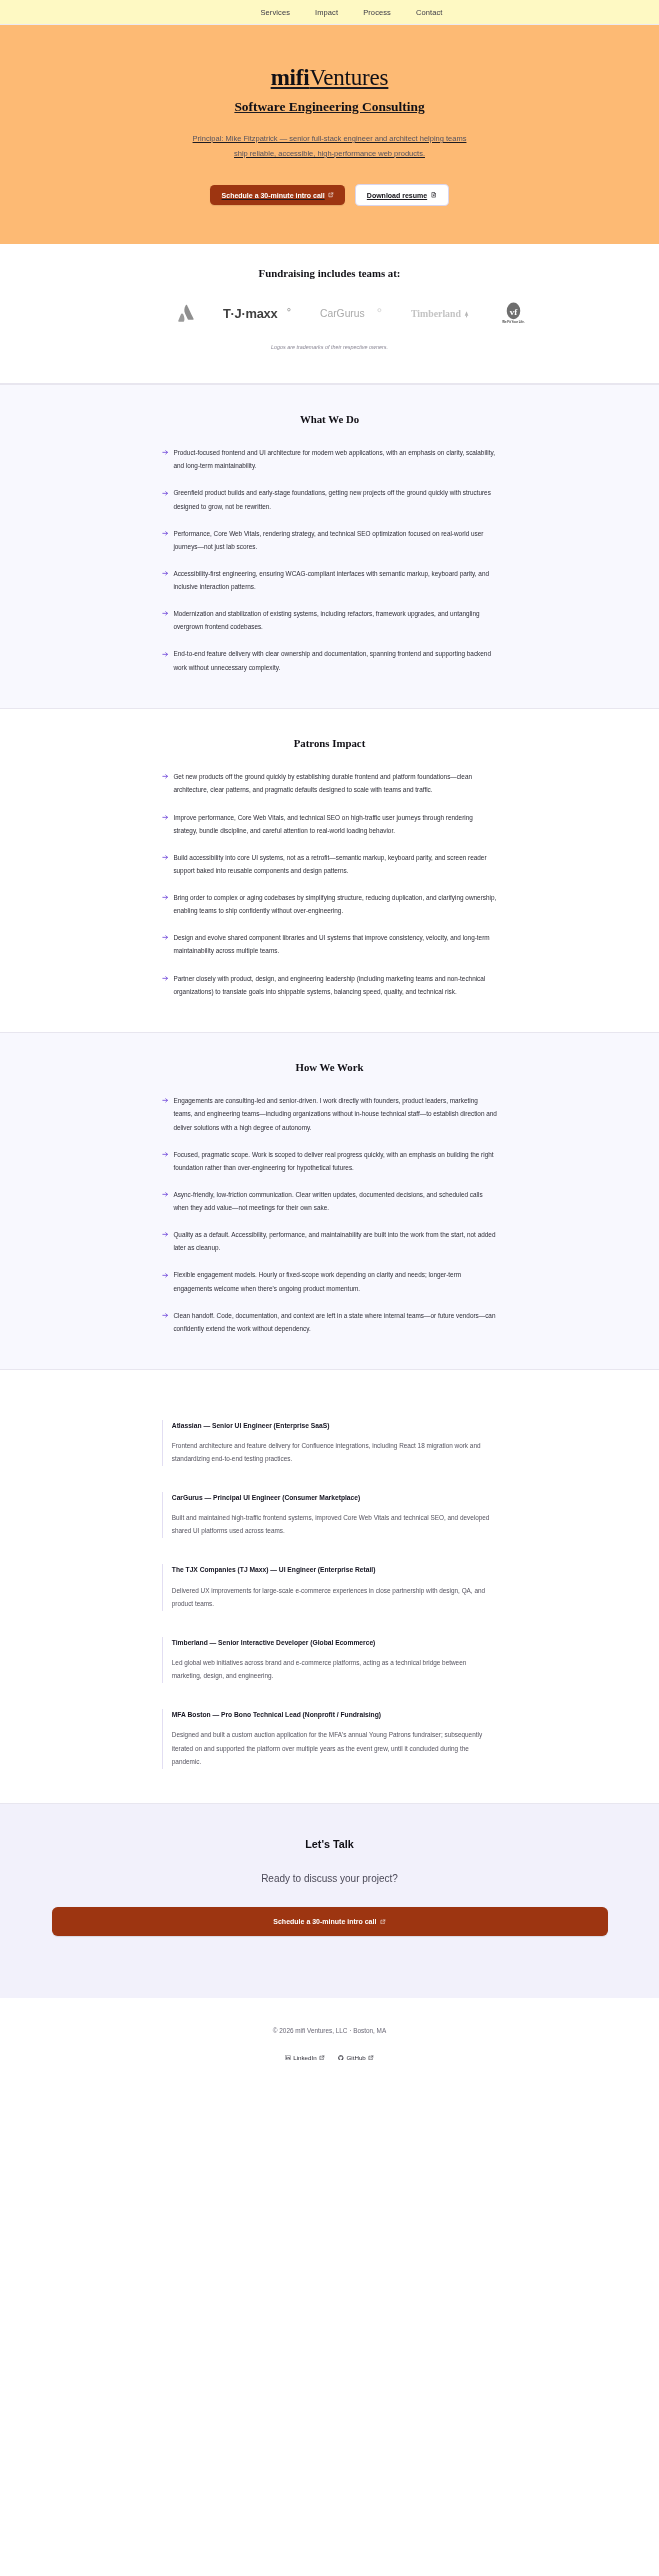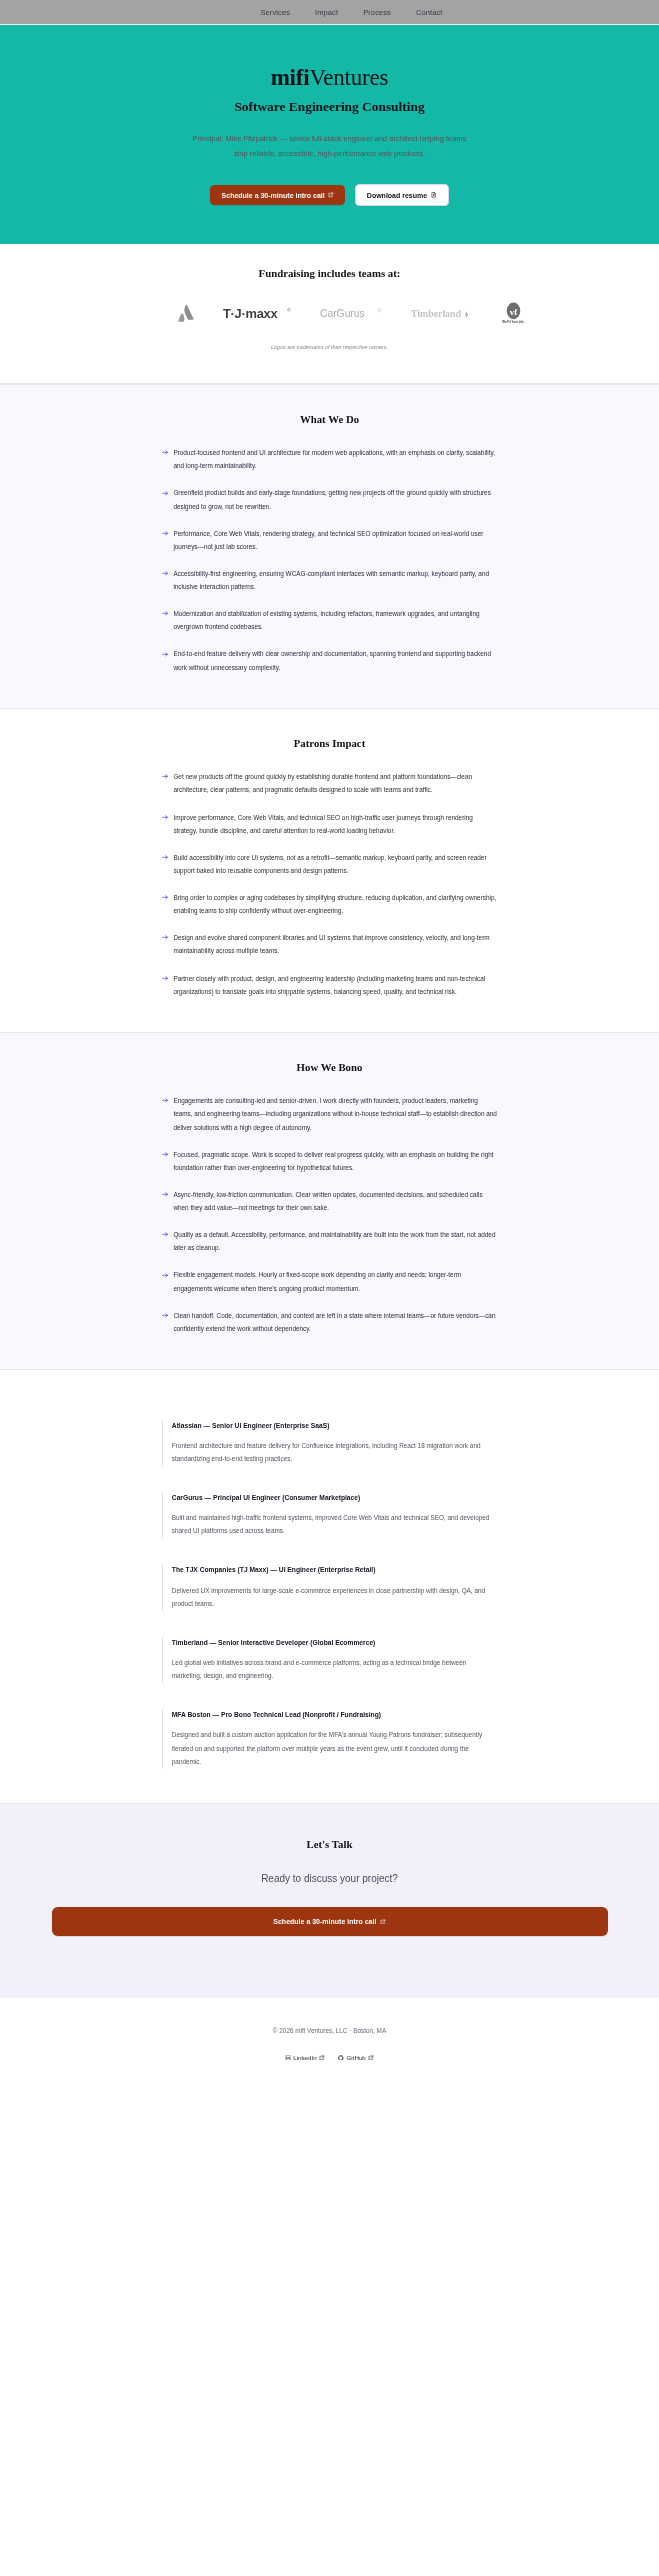--- a/index.html
+++ b/index.html
@@ -11,41 +11,42 @@
     font-family: "Liberation Sans", sans-serif;
     color: #1c1b22;
     -webkit-font-smoothing: antialiased;
   }
 
   .page { width: 659px; margin: 0 auto; overflow: hidden; }
 
   
   .nav {
     height: 25px;
-    background: #a3a3a3;
+    background: #fef9c3;
     border-bottom: 0.5px solid #eceaf2;
     display: flex;
     align-items: center;
     justify-content: center;
     gap: 25px;
     padding-left: 44px;
   }
   .nav-link {
     font-size: 7.5px;
     color: #3b3a45;
     text-decoration: none;
     letter-spacing: 0.1px;
     cursor: pointer;
   }
 
   
   .hero {
-    background: #14b8a6;
+    background: #fdba74;
     padding: 40px 0 38px 0;
     text-align: center;
+    text-decoration: underline;
   }
   .brand {
     font-family: "Liberation Serif", serif;
     font-size: 23px;
     line-height: 1.12;
     color: #111016;
     letter-spacing: -0.2px;
   }
   .brand .brand-bold { font-weight: 700; }
   .brand .brand-light { font-weight: 400; }
@@ -195,21 +196,21 @@
   }
 
   
   .cta {
     background: #f2f1fb;
     border-top: 0.5px solid #e8e6ef;
     padding: 34px 0 62px 0;
     text-align: center;
   }
   .cta-head {
-    font-family: Liberation Serif, serif;
+    font-family: Liberation Sans, sans-serif;
     font-weight: 700;
     font-size: 10.8px;
     color: #111016;
   }
   .cta-sub {
     margin-top: 23px;
     font-size: 10px;
     color: #4c4a58;
   }
   .cta-btn-wrap { margin-top: 23px; display: flex; justify-content: center; }
@@ -451,21 +452,21 @@
               <path d="M2 8h11"></path>
               <path d="M9 4l4 4-4 4"></path>
             </svg>
           </span>
         <span class="bullet-text">Partner closely with product, design, and engineering leadership (including marketing teams and non-technical organizations) to translate goals into shippable systems, balancing speed, quality, and technical risk.</span>
       </li>
     </ul>
   </section>
 
   <section class="section tint" id="process">
-    <h2 class="sec-head">How We Bono</h2>
+    <h2 class="sec-head">How We Work</h2>
     <ul class="bullets">
       <li class="bullet">
         <span class="arrow-ico">
             <svg viewBox="0 0 16 16" fill="none" stroke="currentColor" stroke-width="1.8" stroke-linecap="round" stroke-linejoin="round">
               <path d="M2 8h11"></path>
               <path d="M9 4l4 4-4 4"></path>
             </svg>
           </span>
         <span class="bullet-text">Engagements are consulting-led and senior-driven. I work directly with founders, product leaders, marketing teams, and engineering teams—including organizations without in-house technical staff—to establish direction and deliver solutions with a high degree of autonomy.</span>
       </li>

